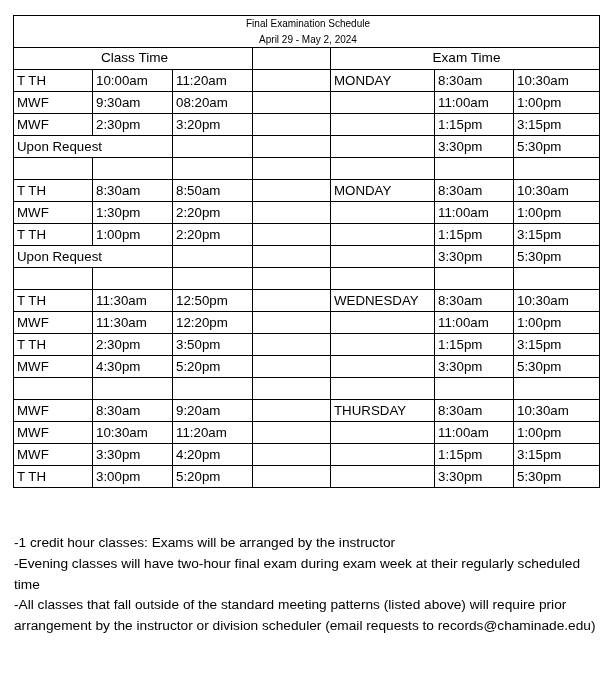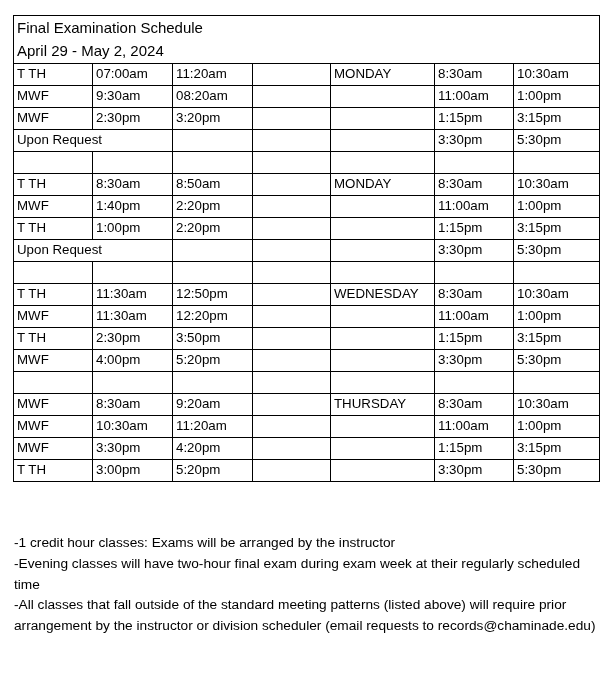--- a/index.html
+++ b/index.html
@@ -47,24 +47,25 @@
   
   col.c1 { width: 79px; }
   col.c2 { width: 80px; }
   col.c3 { width: 80px; }
   col.c4 { width: 78px; }
   col.c5 { width: 104px; }
   col.c6 { width: 79px; }
   col.c7 { width: 86px; }
 
   td.title-cell {
+    text-align: center;
     height: 51px;
     padding: 0;
     line-height: 1.55;
-    font-size: 15px;
+    font-size: 10px;
   }
   td.title-cell .tline { display: block; }
 
   td.grouphead {
     text-align: center;
     height: 22px;
     padding: 0;
     font-size: 13.6px;
   }
   td.spacer-cell {
@@ -104,22 +105,27 @@
       </colgroup>
       <tbody id="schedule-body">
 
       <tr>
             <td colspan="7" class="title-cell">
               <span class="tline">Final Examination Schedule</span>
               <span class="tline">April 29 - May 2, 2024</span>
             </td>
           </tr>
           <tr>
-            <td>T TH</td>
-            <td>07:00am</td>
+            <td colspan="3" class="grouphead">Class Time</td>
+            <td colspan="1" class="grouphead"></td>
+            <td colspan="3" class="grouphead">Exam Time</td>
+          </tr>
+          <tr>
+            <td>T TH</td>
+            <td>10:00am</td>
             <td>11:20am</td>
             <td></td>
             <td>MONDAY</td>
             <td>8:30am</td>
             <td>10:30am</td>
           </tr>
           <tr>
             <td>MWF</td>
             <td>9:30am</td>
             <td>08:20am</td>
@@ -158,21 +164,21 @@
             <td>T TH</td>
             <td>8:30am</td>
             <td>8:50am</td>
             <td></td>
             <td>MONDAY</td>
             <td>8:30am</td>
             <td>10:30am</td>
           </tr>
           <tr>
             <td>MWF</td>
-            <td>1:40pm</td>
+            <td>1:30pm</td>
             <td>2:20pm</td>
             <td></td>
             <td></td>
             <td>11:00am</td>
             <td>1:00pm</td>
           </tr>
           <tr>
             <td>T TH</td>
             <td>1:00pm</td>
             <td>2:20pm</td>
@@ -220,21 +226,21 @@
             <td>T TH</td>
             <td>2:30pm</td>
             <td>3:50pm</td>
             <td></td>
             <td></td>
             <td>1:15pm</td>
             <td>3:15pm</td>
           </tr>
           <tr>
             <td>MWF</td>
-            <td>4:00pm</td>
+            <td>4:30pm</td>
             <td>5:20pm</td>
             <td></td>
             <td></td>
             <td>3:30pm</td>
             <td>5:30pm</td>
           </tr>
           <tr>
             <td class="spacer-cell"></td>
             <td class="spacer-cell"></td>
             <td class="spacer-cell"></td>

